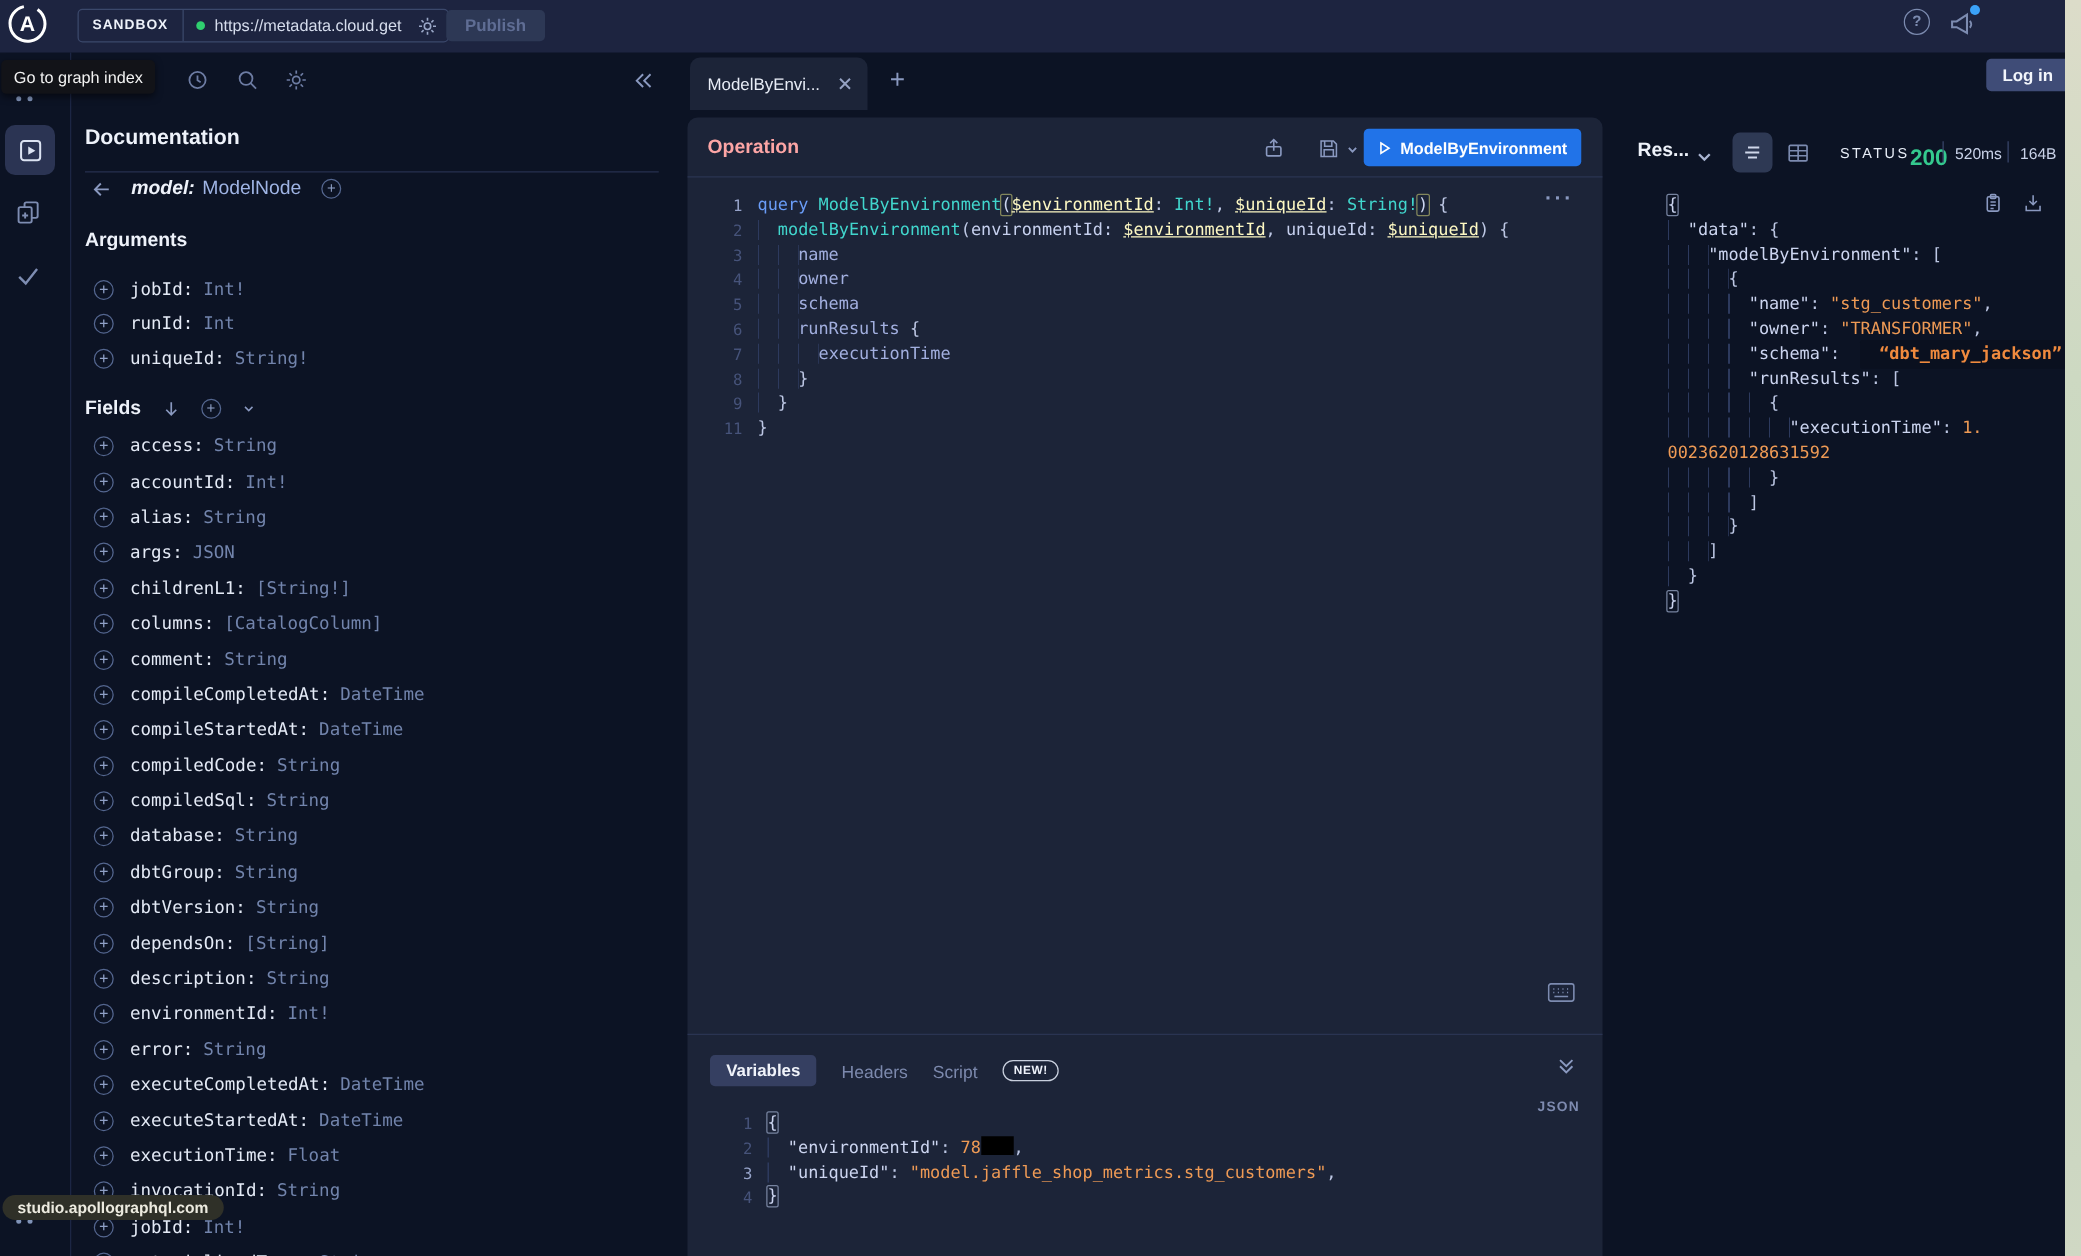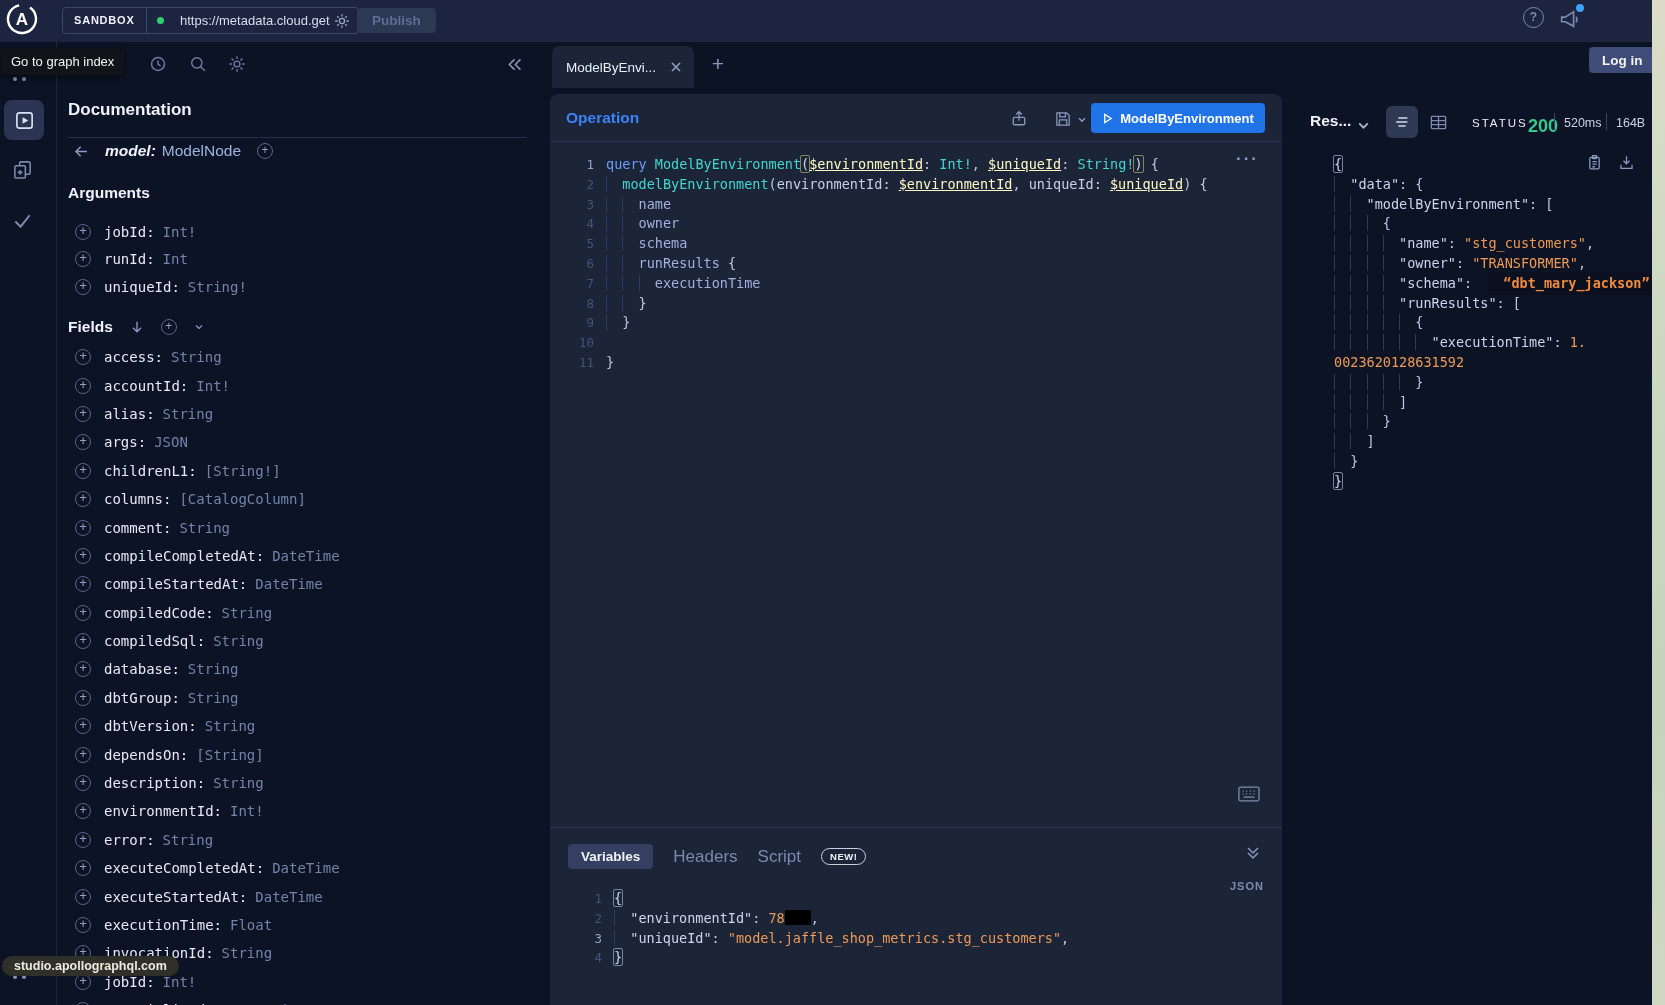--- a/index.html
+++ b/index.html
@@ -7,21 +7,21 @@
   .screen { position:relative; width:1665px; height:1005px; overflow:hidden; background:#0c1324; color:#c6cfe6; }
   svg { display:block; }
   .icon { color:#7c8bb0; }
 
   
   .topbar { position:absolute; left:0; top:0; width:1665px; height:42px; background:#1d2440; z-index:5; }
   .logo { position:absolute; left:5px; top:2px; width:34px; height:34px; }
   .sandbox-group { position:absolute; left:62px; top:7px; height:27px; display:flex; align-items:center; border:1px solid #3b486b; border-radius:4px; overflow:hidden; }
   .sandbox-label { padding:0 11px; font-size:11px; font-weight:bold; letter-spacing:.8px; color:#eef2fa; border-right:1px solid #3b486b; line-height:25px; }
   .green-dot { width:7px; height:7px; border-radius:50%; background:#2fcf6f; margin:0 8px 0 10px; flex:0 0 auto; }
-  .url-text { width:158px; overflow:hidden; white-space:nowrap; font-size:13px; color:#d6dded;text-align:right; }
+  .url-text { width:158px; overflow:hidden; white-space:nowrap; font-size:13px; color:#d6dded; }
   .url-gear { margin:0 8px 0 4px; color:#9aa7c7; }
   .publish-btn { position:absolute; left:357px; top:8px; height:25px; padding:0 15px; background:#2d3855; border:none; border-radius:4px; color:#5f6d94; font-size:13.5px; font-weight:bold; line-height:25px; }
   .help-icon { position:absolute; left:1523px; top:7px; width:21px; height:21px; border:1.6px solid #7c8bb0; border-radius:50%; color:#7c8bb0; font-size:12px; font-weight:bold; text-align:center; line-height:18px; }
   .megaphone { position:absolute; left:1558px; top:8px; }
   .notif-dot { position:absolute; left:1576px; top:4px; width:8px; height:8px; border-radius:50%; background:#3ba2f8; }
   .login-btn { position:absolute; left:1589px; top:4px; height:26px; padding:0 13px; background:#3f4c77; border:none; border-radius:4px; color:#f2f5fb; font-size:13.5px; font-weight:bold;margin-top:43px; }
 
   
   .rail-divider { position:absolute; left:56px; top:42px; bottom:0; width:1px; background:#1c2644; }
   .rail-tile { position:absolute; left:4px; top:100px; width:40px; height:40px; background:#2b3453; border-radius:8px; display:flex; align-items:center; justify-content:center; color:#dce3f2; }
@@ -57,21 +57,21 @@
 
   
   .editor-tab { position:absolute; left:552px; top:46px; width:142px; height:42px; background:#1c2438; border-radius:8px 8px 0 0; display:flex; align-items:center; padding:0 12px 0 14px; z-index:2; }
   .editor-tab .tab-title { font-size:13.5px; color:#e8edf7; flex:1; white-space:nowrap; overflow:hidden; }
   .tab-close { color:#94a1c2; width:12px; height:12px; margin-left:8px; }
   .new-tab-btn { position:absolute; left:708px; top:54px; width:20px; height:20px; color:#8a99c0; font-size:21px; line-height:19px; text-align:center; }
 
   
   .card { position:absolute; left:550px; top:94px; width:732px; height:911px; background:#1c2438; border-radius:8px 8px 0 0; }
   .card-header { position:relative; height:48px; border-bottom:1px solid #2a3452; }
-  .card-title { position:absolute; left:16px; top:15px; font-size:15.5px; font-weight:bold; color:#3b82f6; }
+  .card-title { position:absolute; left:16px; top:15px; font-size:15.5px; font-weight:bold; color:#fca5a5; }
   .hdr-icon { position:absolute; top:16px; width:18px; height:18px; color:#8a99c0; }
   .run-btn { position:absolute; left:541px; top:9px; width:174px; height:30px; background:#2173e8; border:none; border-radius:4px; color:#fff; font-size:13px; font-weight:bold; display:flex; align-items:center; justify-content:center; gap:7px; }
   .more-menu { position:absolute; left:686px; top:55px; color:#8a99c0; font-size:17px; font-weight:bold; letter-spacing:2px; }
   .kbd-icon { position:absolute; left:688px; top:692px; width:22px; height:16px; color:#7c8bb0; }
   .card-divider { position:absolute; left:0; top:733px; width:732px; height:1px; background:#2a3452; }
 
   
   .code-line { display:flex; line-height:19.8px; height:19.8px; font-family:"DejaVu Sans Mono", monospace; font-size:13.5px; white-space:pre; }
   .ln { flex:0 0 44px; text-align:right; color:#46537a; font-size:12.5px; }
   .ln.act { color:#96a3c9; }
@@ -85,21 +85,21 @@
   .t-fl { color:#a2afdf; } .t-key { color:#ccd5f0; } .t-str { color:#ee9a55; } .t-num { color:#ee9a55; }
   .t-ind { background-image:repeating-linear-gradient(90deg,#2d3a5e 0,#2d3a5e 1px,transparent 1px,transparent 2ch); }
   .t-brk { border:1px solid #76839f; border-radius:2px; margin:0 -1px; color:#ccd5f0; }
   .t-brkg { border:1px solid #83875c; border-radius:2px; margin:0 -1px; color:#ccd5f0; }
   .t-hl { background:#0a101f; color:#f08a3e; font-weight:bold; padding:3px 7px 4px 15px; border-radius:2px; margin-left:8px; }
   .t-redact { display:inline-block; width:26px; height:15px; background:#000; vertical-align:-2px; }
 
   
   .sub-tabs { position:absolute; left:18px; top:750px; display:flex; align-items:center; gap:20px; }
   .var-chip { background:#353f61; border-radius:4px; padding:5px 13px; font-size:13.5px; font-weight:bold; color:#f0f3fa; }
-  .sub-tab { font-size:17px; color:#7c89ad; }
+  .sub-tab { font-size:14px; color:#7c89ad; }
   .new-badge { border:1px solid #c8cfdd; border-radius:9px; padding:2px 8px; font-size:9.5px; font-weight:bold; letter-spacing:.5px; color:#eef2fa; }
   .dbl-chev { position:absolute; left:694px; top:750px; width:18px; height:18px; color:#8a99c0; }
   .json-label { position:absolute; left:680px; top:786px; font-size:11px; font-weight:bold; letter-spacing:1px; color:#7e8bb0; }
 
   
   .resp { position:absolute; left:1290px; top:42px; width:362px; height:963px; }
   .resp-title { position:absolute; left:20px; top:70px; font-size:15.5px; font-weight:bold; color:#eef2fa; }
   .resp-title-chev { position:absolute; left:66px; top:76px; width:15px; height:15px; color:#aab5d2; }
   .view-tile { position:absolute; left:96px; top:64px; width:32px; height:32px; background:#2e3954; border-radius:6px; display:flex; align-items:center; justify-content:center; color:#cfd7ea; }
   .table-icon { position:absolute; left:139px; top:71px; width:19px; height:19px; color:#7c8bb0; }
@@ -384,21 +384,20 @@
     <div id="op-code">
         <div class="code-line"><span class="ln act">1</span><span class="lc"><span class="t-kw">query </span><span class="t-fn">ModelByEnvironment</span><span class="t-brkg">(</span><span class="t-var">$environmentId</span><span class="t-pn">: </span><span class="t-ty">Int!</span><span class="t-pn">, </span><span class="t-var">$uniqueId</span><span class="t-pn">: </span><span class="t-ty">String!</span><span class="t-brkg">)</span><span class="t-pn"> {</span></span></div>
         <div class="code-line"><span class="ln">2</span><span class="lc"><span class="t-ind">  </span><span class="t-fn">modelByEnvironment</span><span class="t-pn">(</span><span class="t-arg">environmentId: </span><span class="t-var">$environmentId</span><span class="t-pn">, </span><span class="t-arg">uniqueId: </span><span class="t-var">$uniqueId</span><span class="t-pn">) {</span></span></div>
         <div class="code-line"><span class="ln">3</span><span class="lc"><span class="t-ind">    </span><span class="t-fl">name</span></span></div>
         <div class="code-line"><span class="ln">4</span><span class="lc"><span class="t-ind">    </span><span class="t-fl">owner</span></span></div>
         <div class="code-line"><span class="ln">5</span><span class="lc"><span class="t-ind">    </span><span class="t-fl">schema</span></span></div>
         <div class="code-line"><span class="ln">6</span><span class="lc"><span class="t-ind">    </span><span class="t-fl">runResults </span><span class="t-pn">{</span></span></div>
         <div class="code-line"><span class="ln">7</span><span class="lc"><span class="t-ind">      </span><span class="t-fl">executionTime</span></span></div>
         <div class="code-line"><span class="ln">8</span><span class="lc"><span class="t-ind">    </span><span class="t-pn">}</span></span></div>
         <div class="code-line"><span class="ln">9</span><span class="lc"><span class="t-ind">  </span><span class="t-pn">}</span></span></div>
-        <div class="code-line"><span class="ln">10</span><span class="lc"></span></div>
         <div class="code-line"><span class="ln">11</span><span class="lc"><span class="t-pn">}</span></span></div>
       </div>
     <span class="kbd-icon">
       <svg viewBox="0 0 24 17" width="22" height="16" fill="none" stroke="currentColor" stroke-width="1.4">
           <rect x="1" y="1" width="22" height="15" rx="2"></rect>
           <path d="M5 5.5h1M9 5.5h1M13 5.5h1M17 5.5h1M5 8.5h1M9 8.5h1M13 8.5h1M17 8.5h1M6 12h12"></path>
         </svg>
     </span>
     <div class="card-divider"></div>
 

